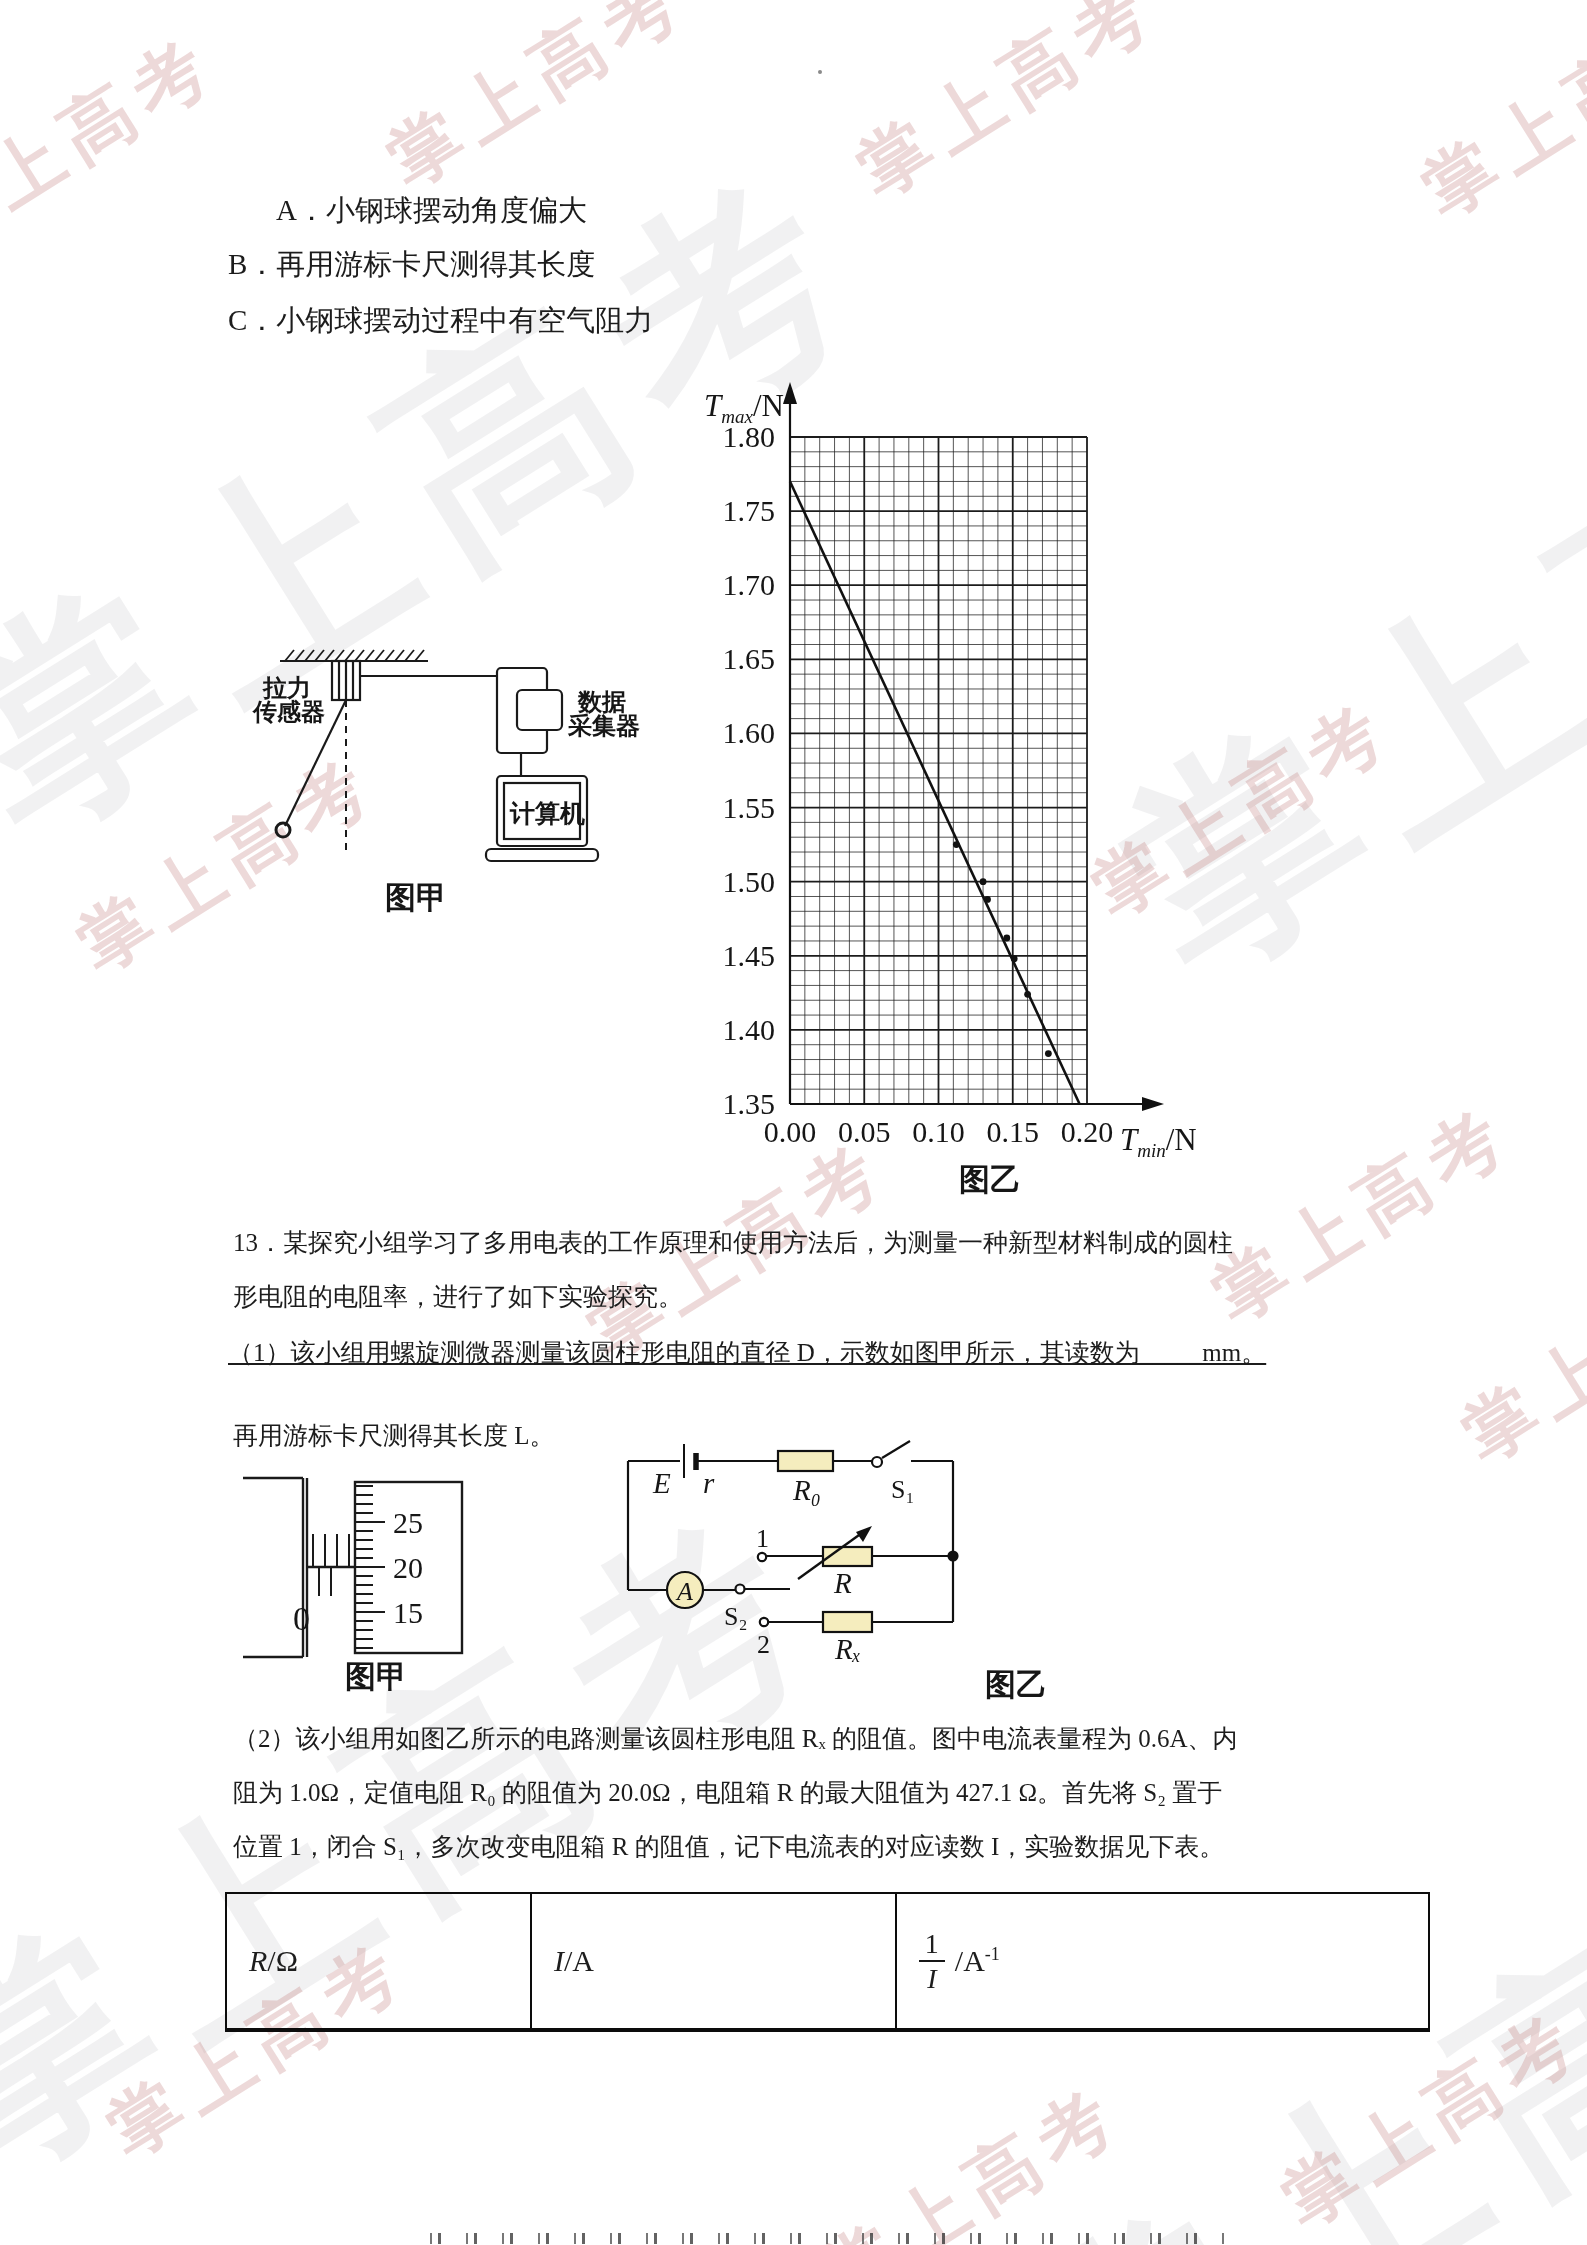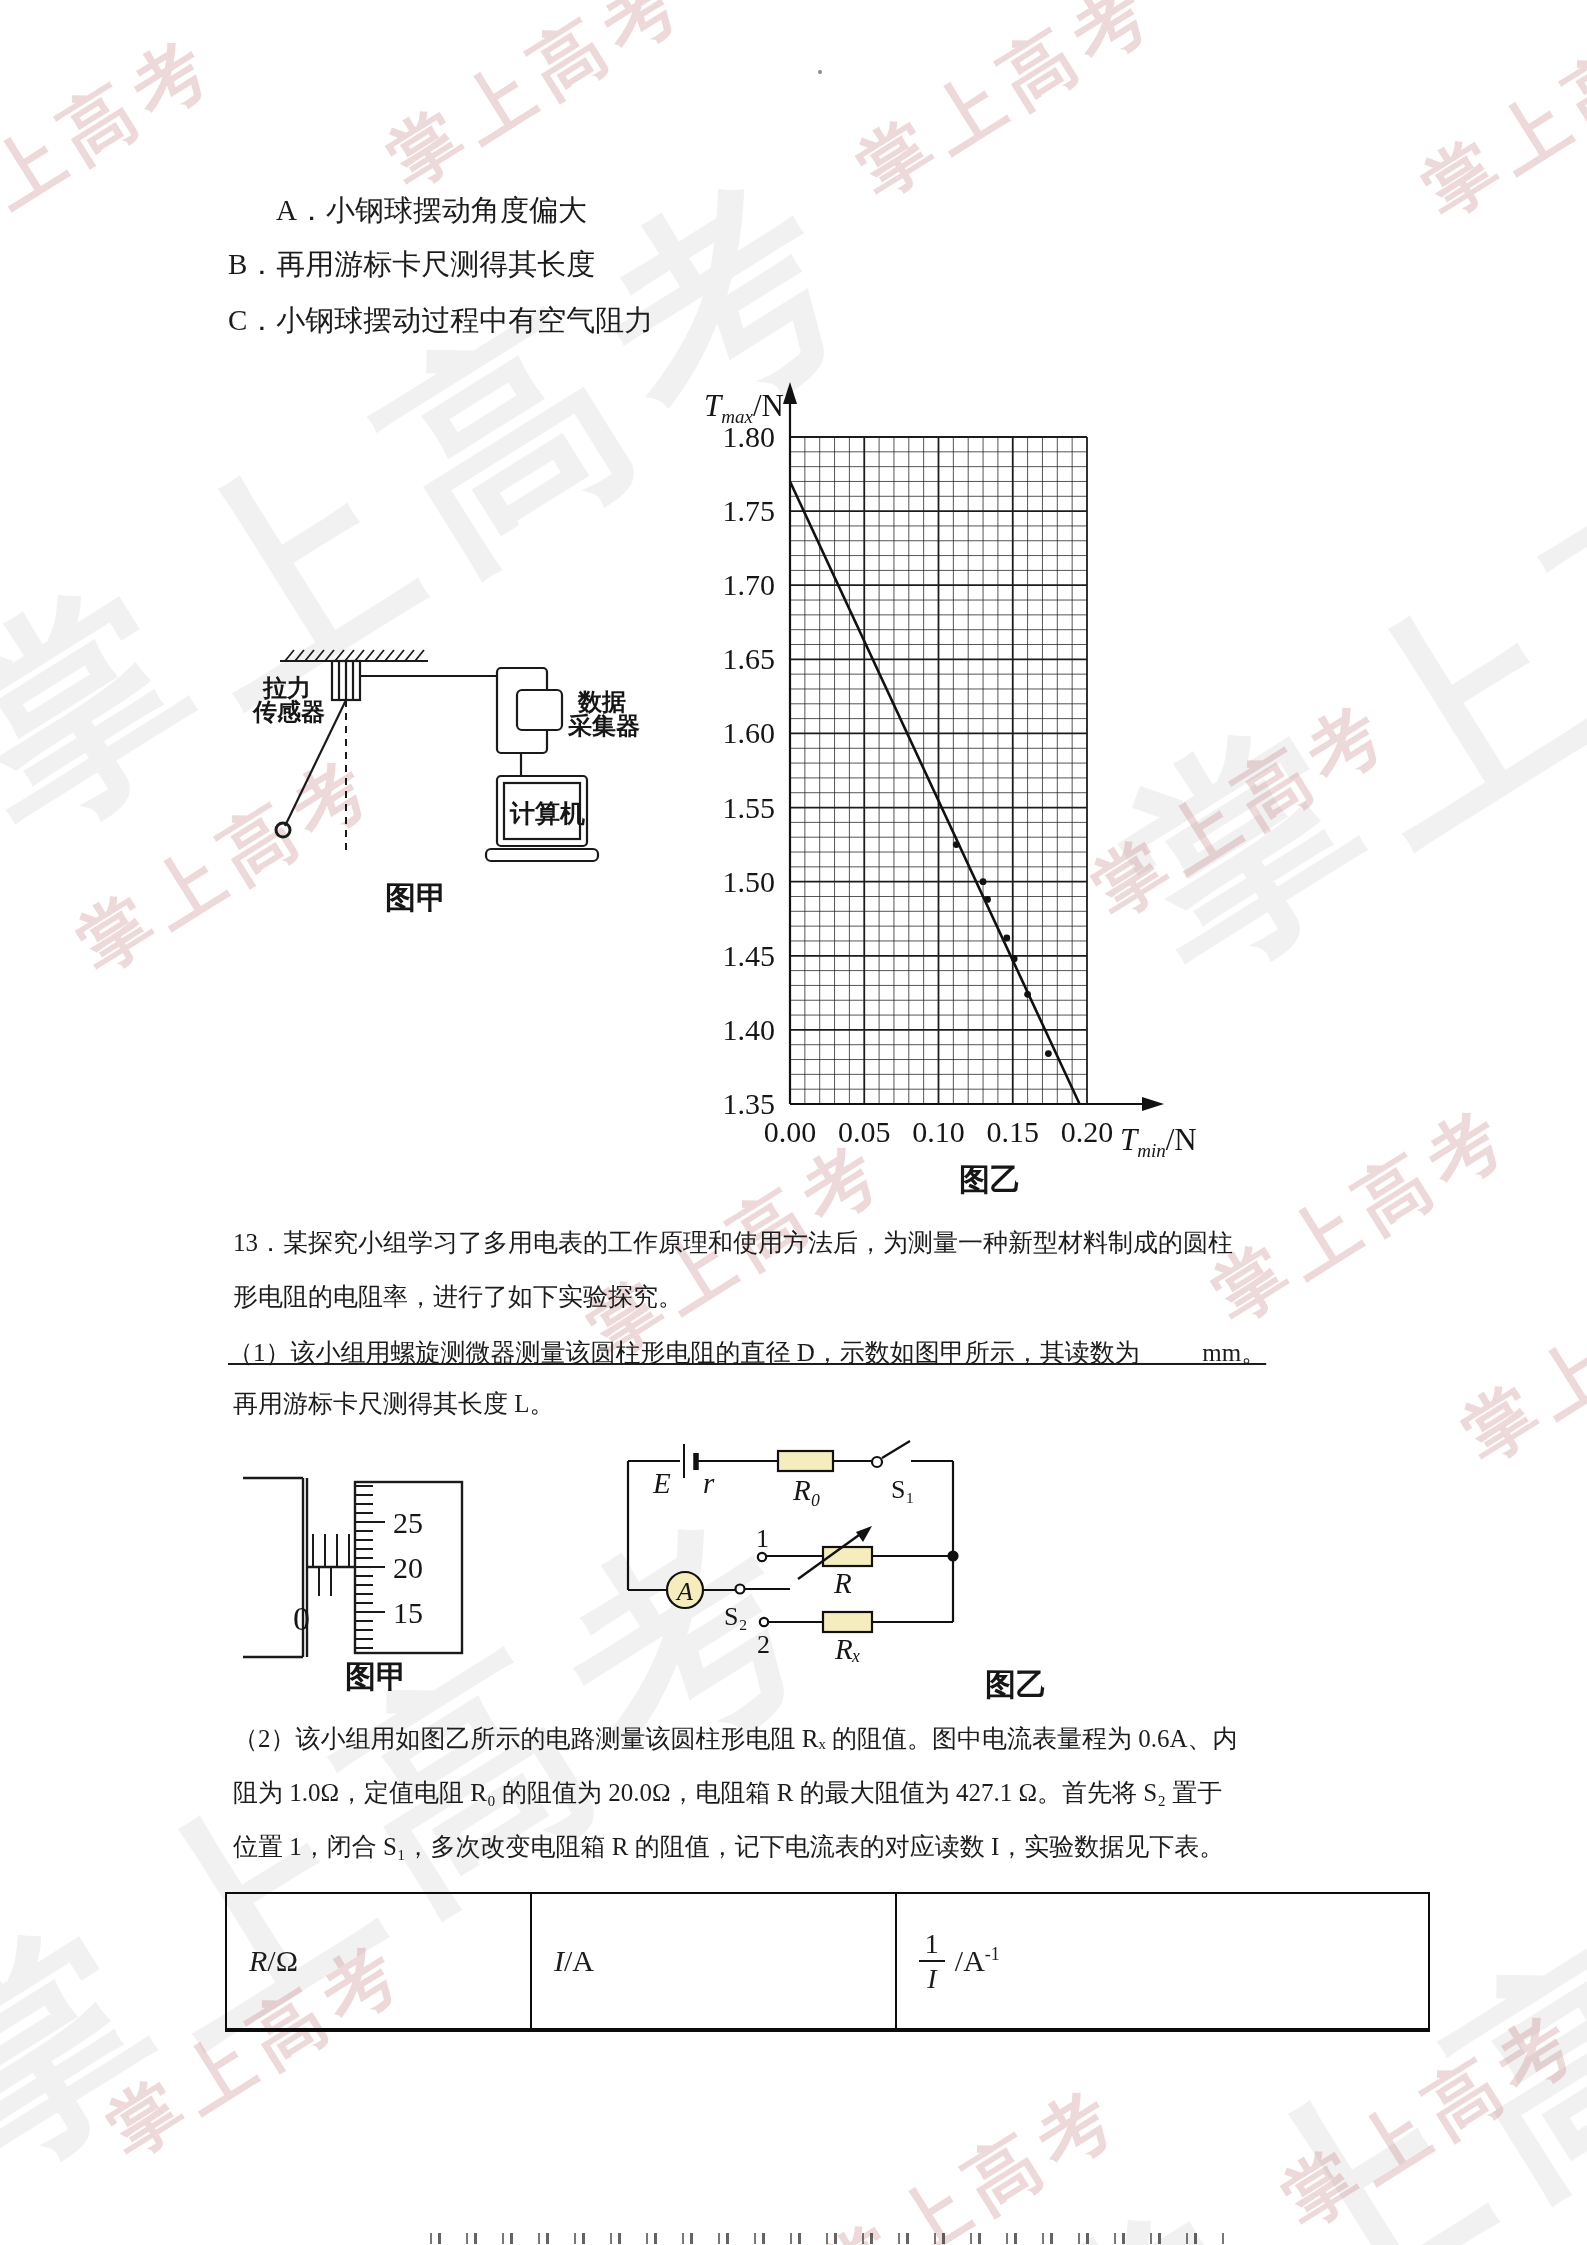--- a/index.html
+++ b/index.html
@@ -210,21 +210,21 @@
     <text x="462.75" y="772" text-anchor="middle" class="glabel">0.15</text>
     <text x="537" y="772" text-anchor="middle" class="glabel">0.20</text>
     <text x="234" y="46" text-anchor="end" class="gaxis"><tspan>T</tspan><tspan dy="7" class="gsub">max</tspan><tspan dy="-7" font-style="normal" font-size="31">/N</tspan></text>
     <text x="570" y="780" class="gaxis"><tspan>T</tspan><tspan dy="7" class="gsub">min</tspan><tspan dy="-7" font-style="normal" font-size="31">/N</tspan></text>
     <text x="440" y="820" text-anchor="middle" class="gcap">图乙</text>
   </svg>
 
 <div class="txt" style="left:233px;top:1227px;">13．某探究小组学习了多用电表的工作原理和使用方法后，为测量一种新型材料制成的圆柱</div>
 <div class="txt" style="left:233px;top:1281px;">形电阻的电阻率，进行了如下实验探究。</div>
 <div class="txt" style="left:228px;top:1337px;text-decoration:underline;">（1）该小组用螺旋测微器测量该圆柱形电阻的直径 D，示数如图甲所示，其读数为_____mm。</div>
-<div class="txt" style="left:233px;top:1388px;font-family:Liberation Serif, serif;">再用游标卡尺测得其长度 L。</div>
+<div class="txt" style="left:233px;top:1420px;font-family:Liberation Serif, serif;">再用游标卡尺测得其长度 L。</div>
 
 <svg class="abs" style="left:150px;top:1440px;" width="340" height="270" viewBox="0 0 340 270">
   <g stroke="#1a1a1a" stroke-width="2.4" fill="none">
     <line x1="93" y1="38" x2="153" y2="38"></line>
     <line x1="93" y1="217" x2="153" y2="217"></line>
     <line x1="153" y1="38" x2="153" y2="217"></line>
     <line x1="157" y1="38" x2="157" y2="217"></line>
     <line x1="157" y1="127" x2="205" y2="127"></line>
     <g stroke-width="2">
       <line x1="163" y1="127" x2="163" y2="94"></line>

